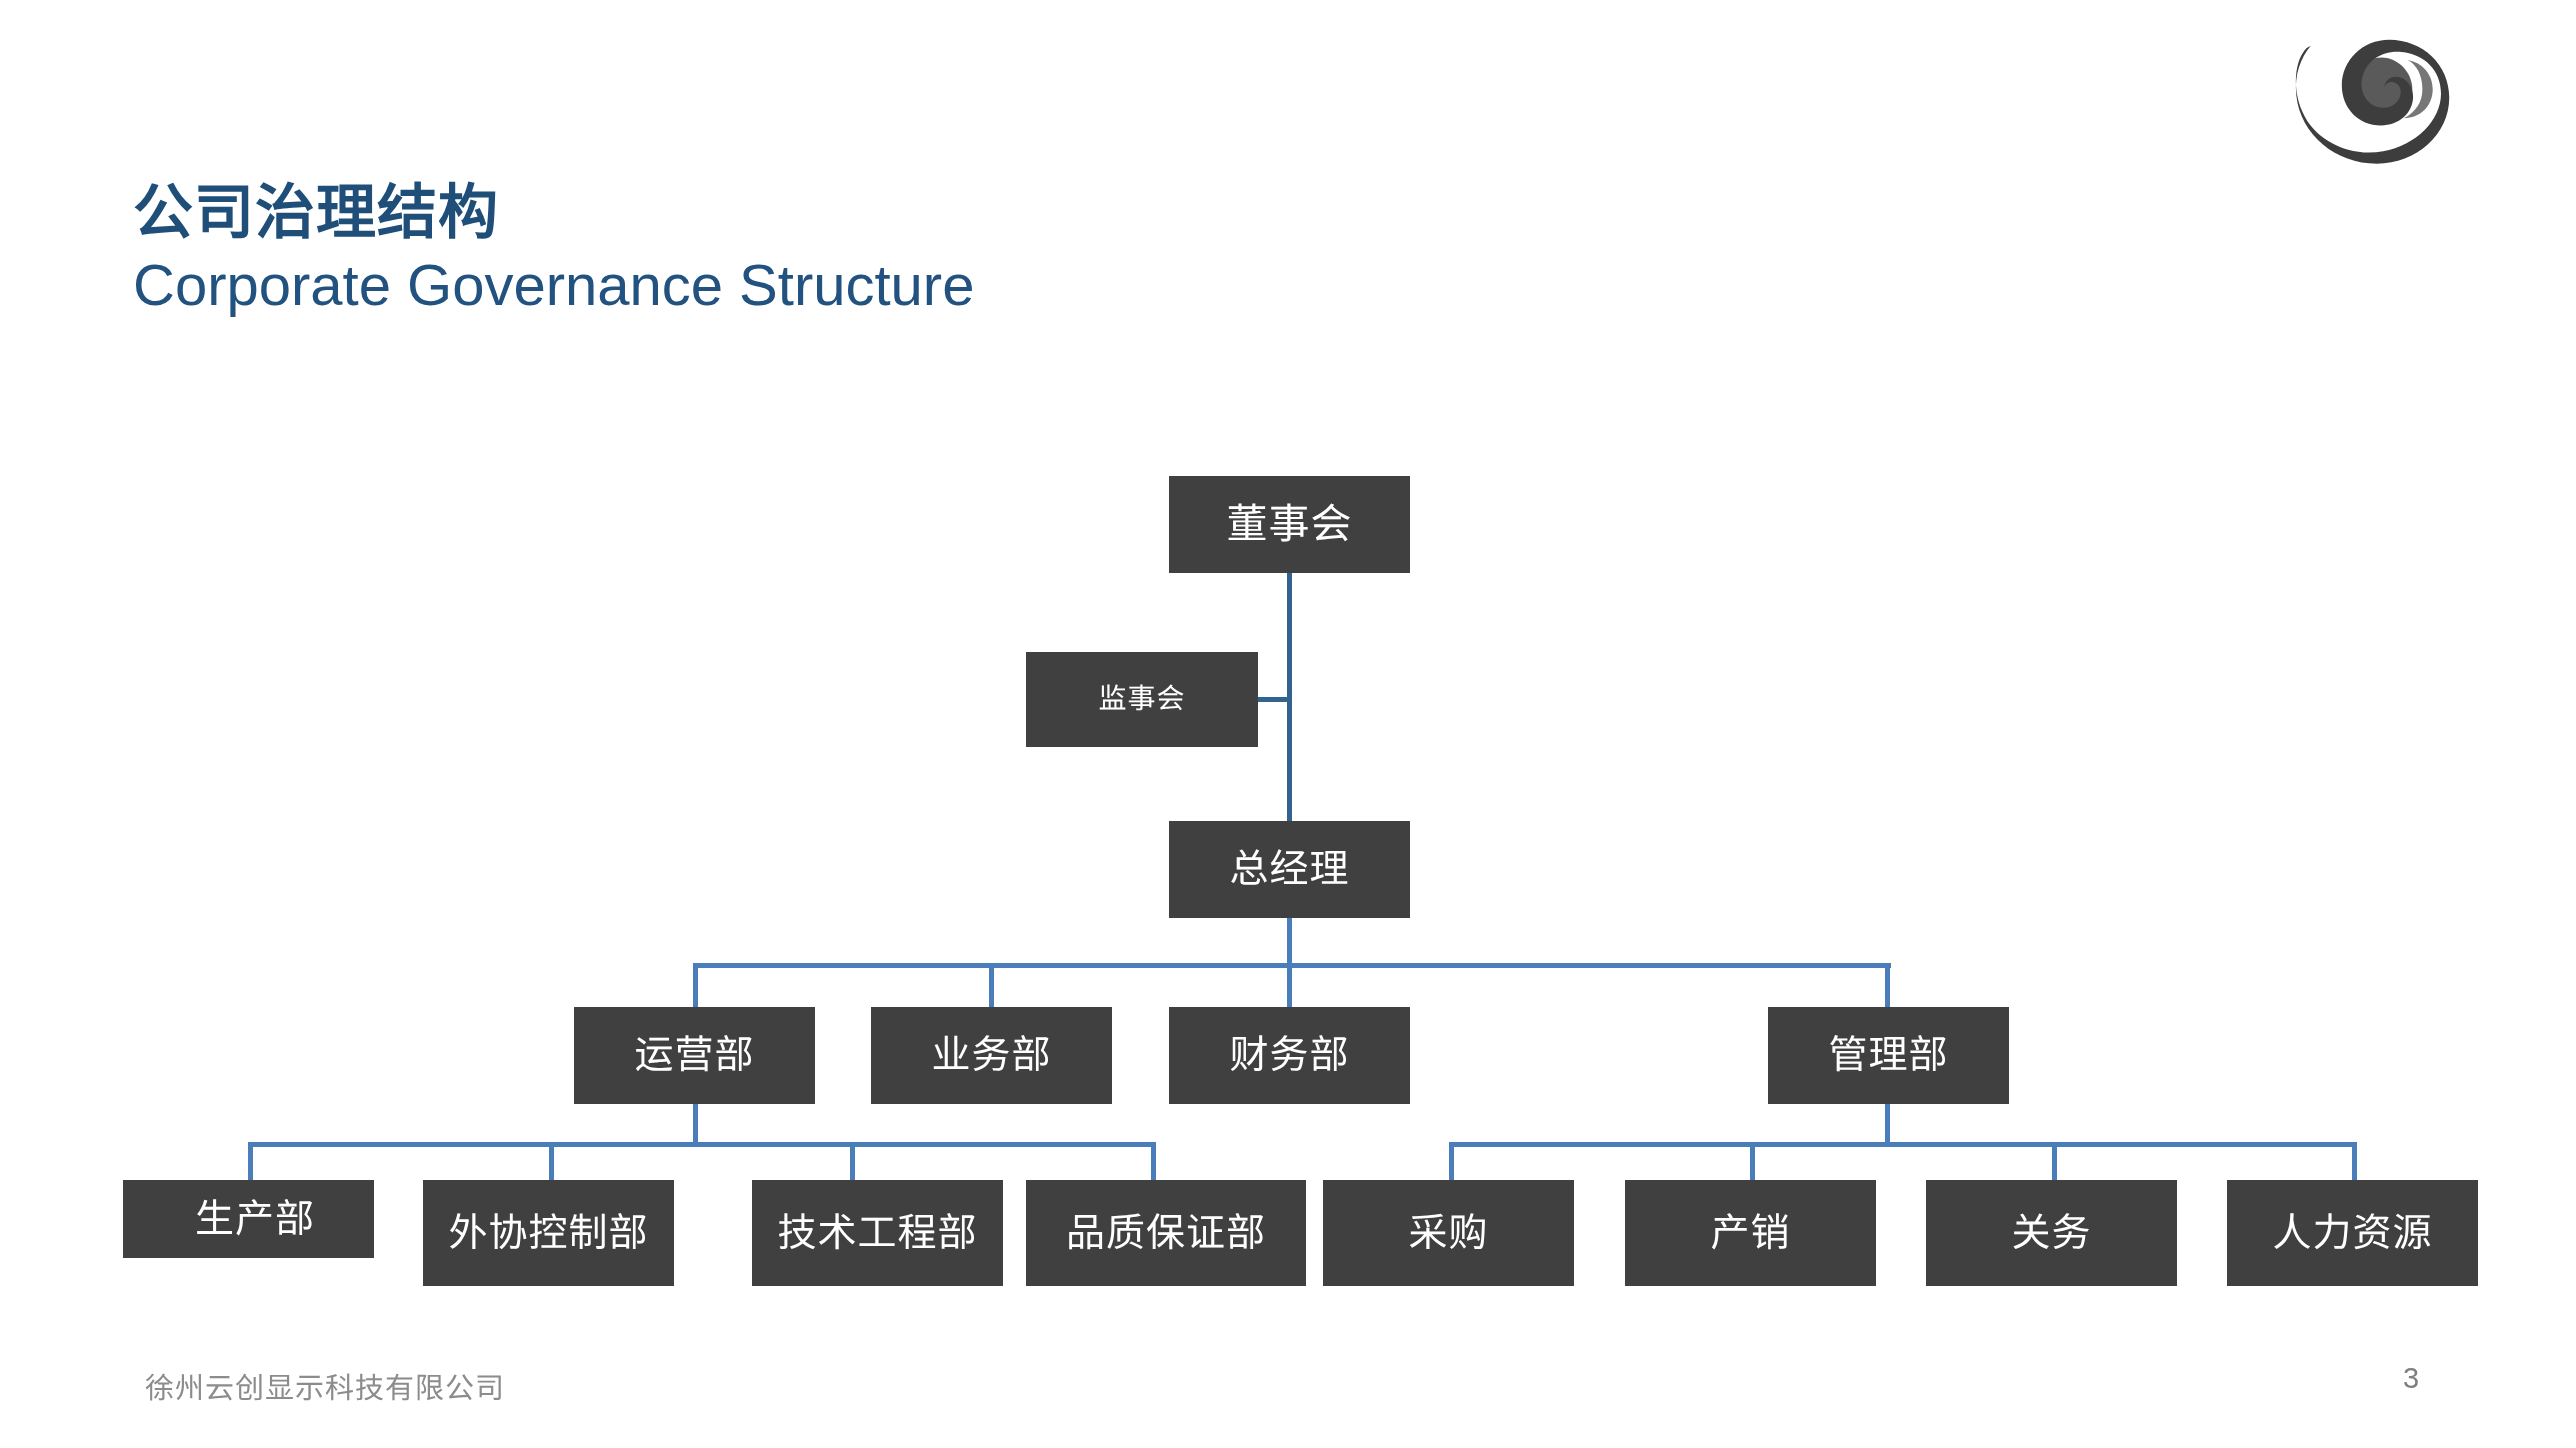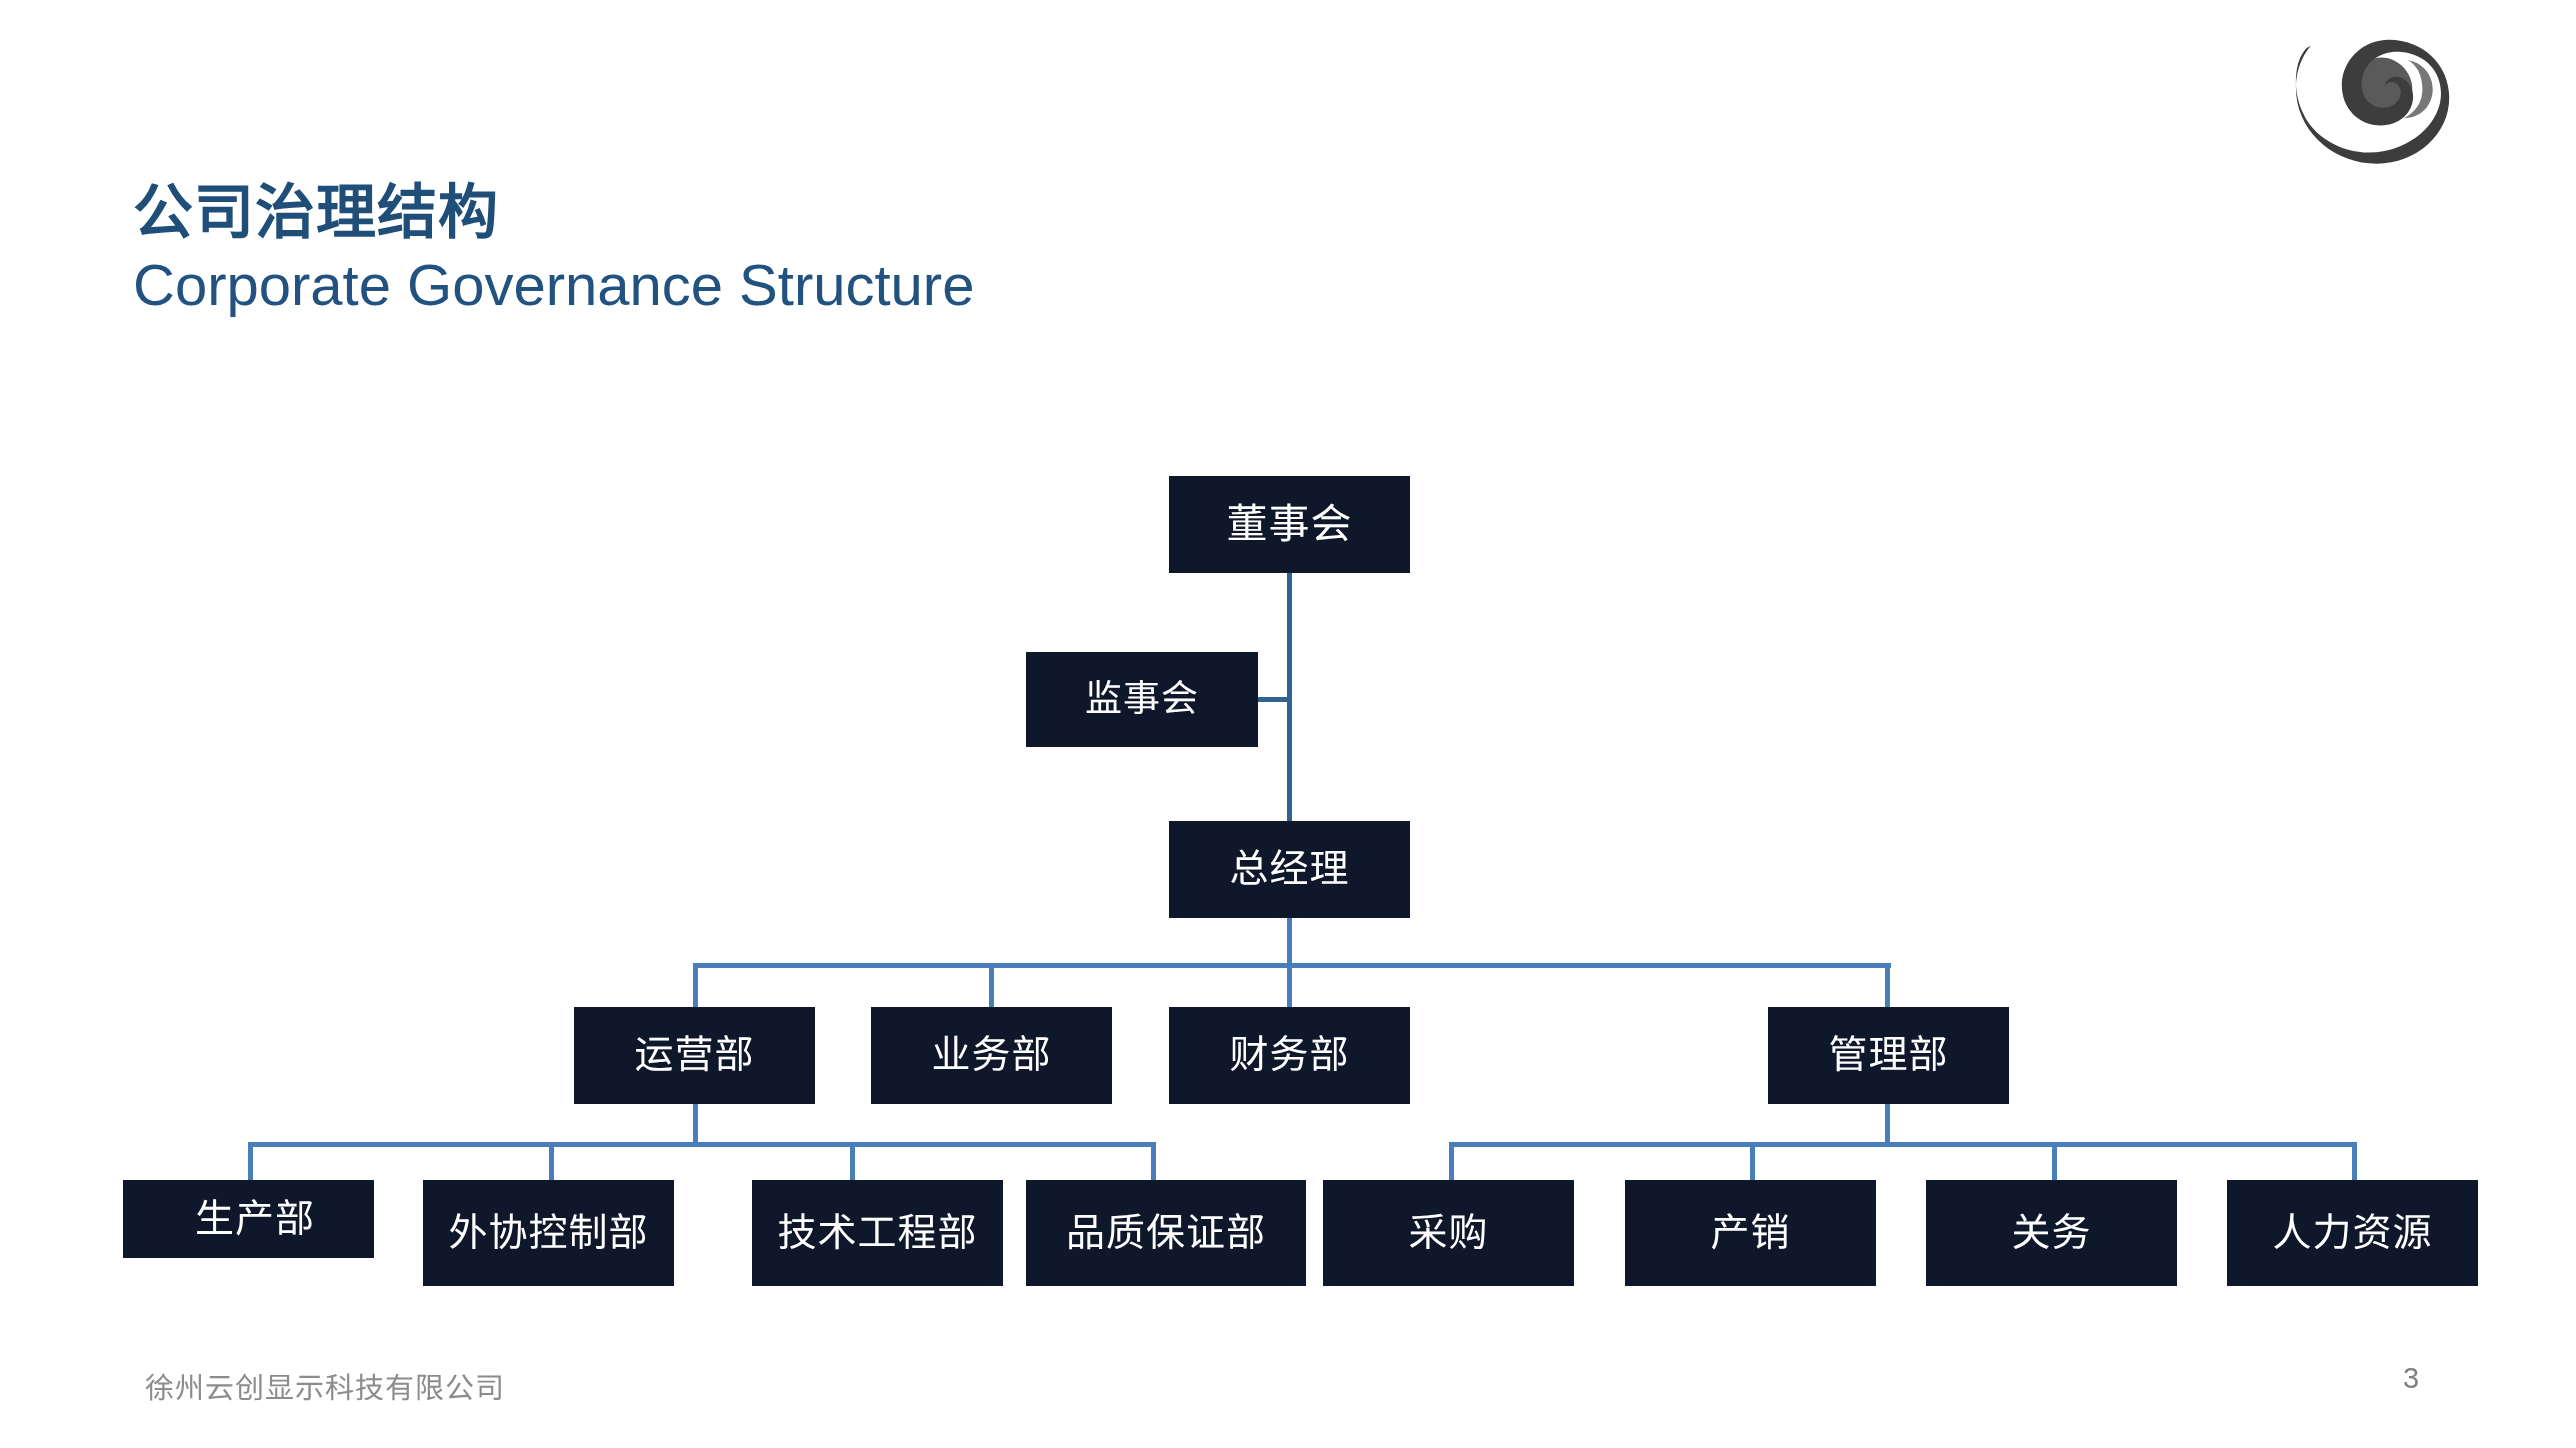--- a/index.html
+++ b/index.html
@@ -57,34 +57,34 @@
   .org {
     position: absolute;
     left: 0;
     top: 0;
     width: 2576px;
     height: 1449px;
   }
 
   .node {
     position: absolute;
-    background: #0f172a;
+    background: #404040;
     color: #ffffff;
     display: flex;
     align-items: center;
     justify-content: center;
     text-align: center;
     box-sizing: border-box;
     font-size: 39px;
     line-height: 1.1;
     white-space: nowrap;
     letter-spacing: 1px;
   }
   .node.lvl1 { font-size: 41px; }
-  .node.lvl2 { font-size: 37px; }
+  .node.lvl2 { font-size: 28px; }
   .node.lvl3 { font-size: 39px; }
   .node.lvl4 { font-size: 39px; }
 
   
   .conn {
     position: absolute;
     background: #4a7ebb;
   }
   .conn.v { width: 4.8px; }
   .conn.h { height: 4.8px; }

